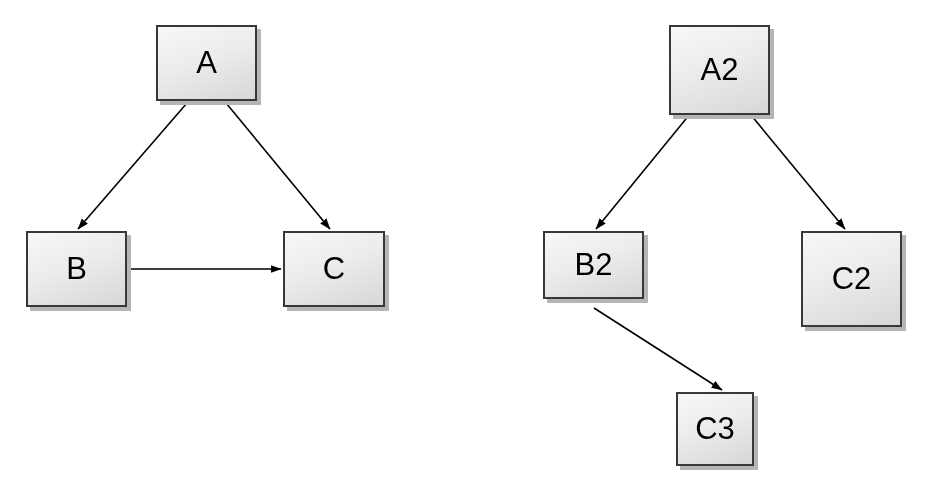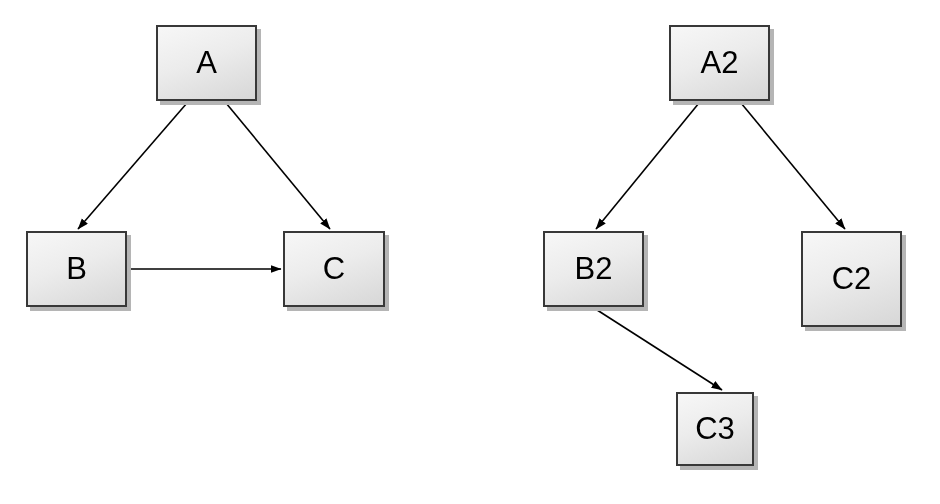--- a/index.html
+++ b/index.html
@@ -60,24 +60,24 @@
   <div id="node-layer">
       <div class="node" style="left: 156px; top: 25px; width: 101px; height: 76px;">
         <span>A</span>
       </div>
       <div class="node" style="left: 26px; top: 231px; width: 101px; height: 76px;">
         <span>B</span>
       </div>
       <div class="node" style="left: 283px; top: 231px; width: 102px; height: 76px;">
         <span>C</span>
       </div>
-      <div class="node" style="left: 669px; top: 25px; width: 101px; height: 76px;">
+      <div class="node" style="left: 669px; top: 25px; width: 101px; height: 90px;">
         <span>A2</span>
       </div>
-      <div class="node" style="left: 543px; top: 231px; width: 101px; height: 76px;">
+      <div class="node" style="left: 543px; top: 231px; width: 101px; height: 68px;">
         <span>B2</span>
       </div>
       <div class="node" style="left: 801px; top: 231px; width: 101px; height: 96px;">
         <span>C2</span>
       </div>
       <div class="node" style="left: 676px; top: 392px; width: 78px; height: 74px;">
         <span>C3</span>
       </div>
     </div>
 </div>

